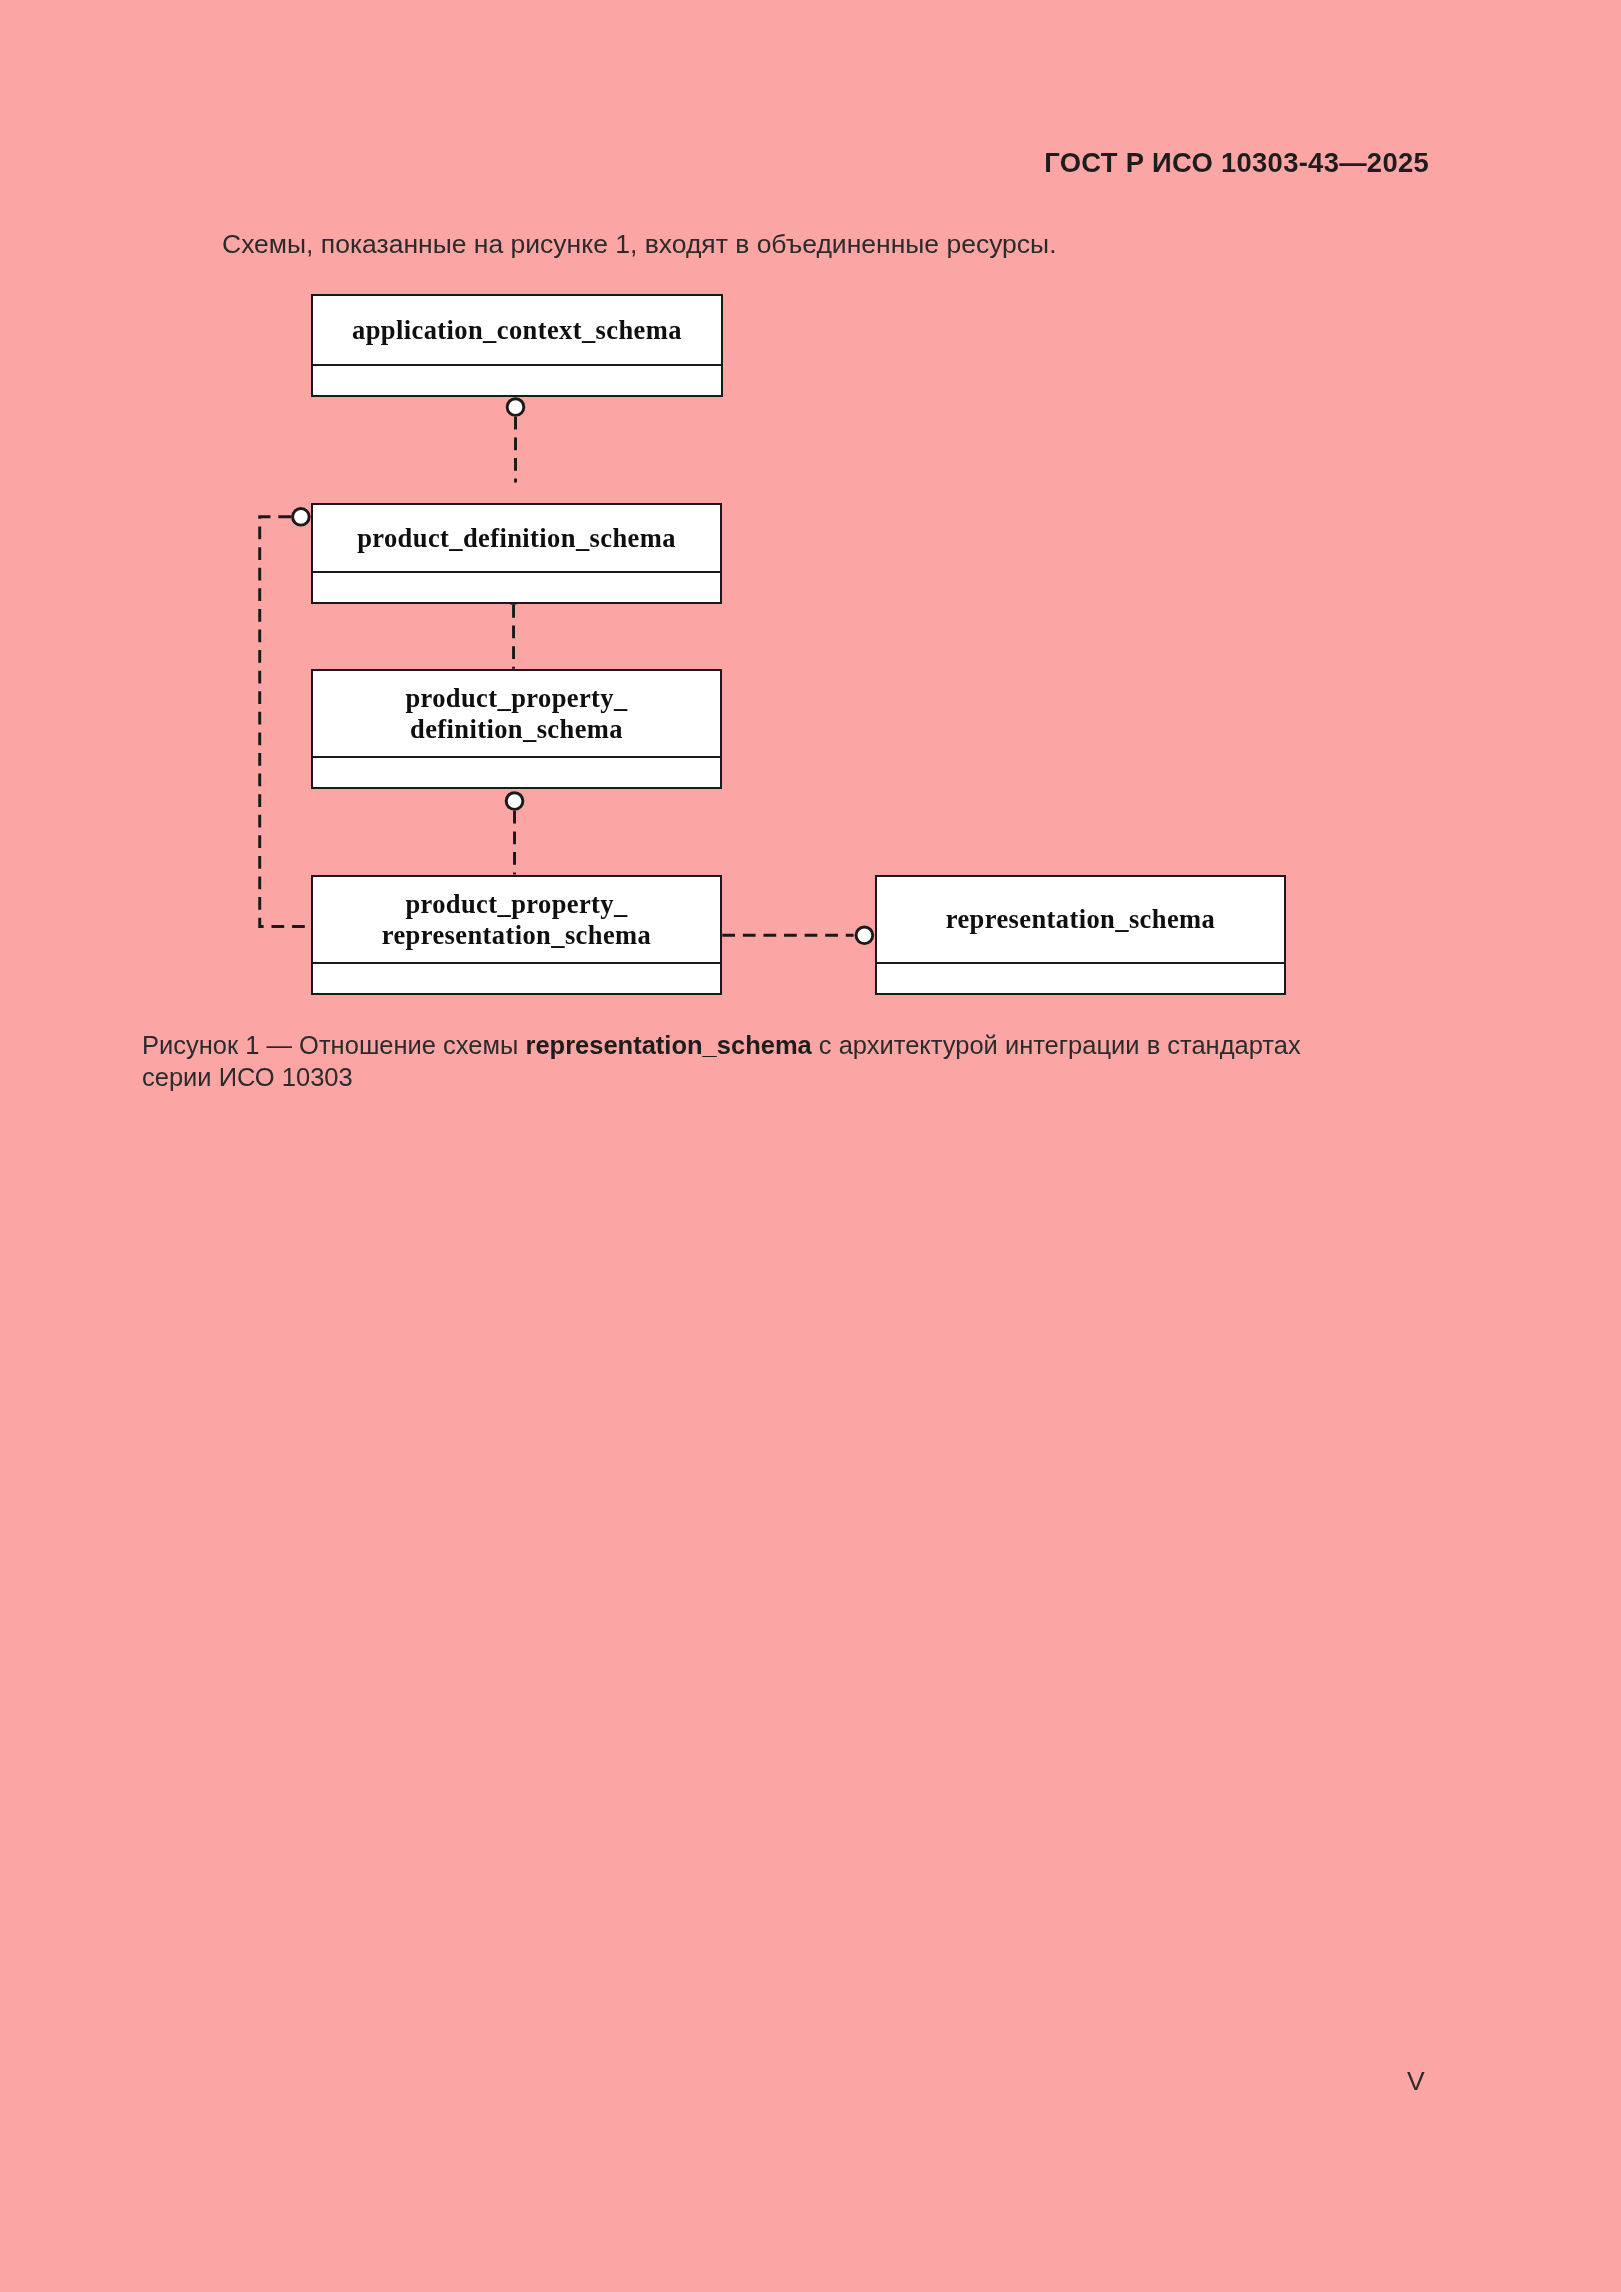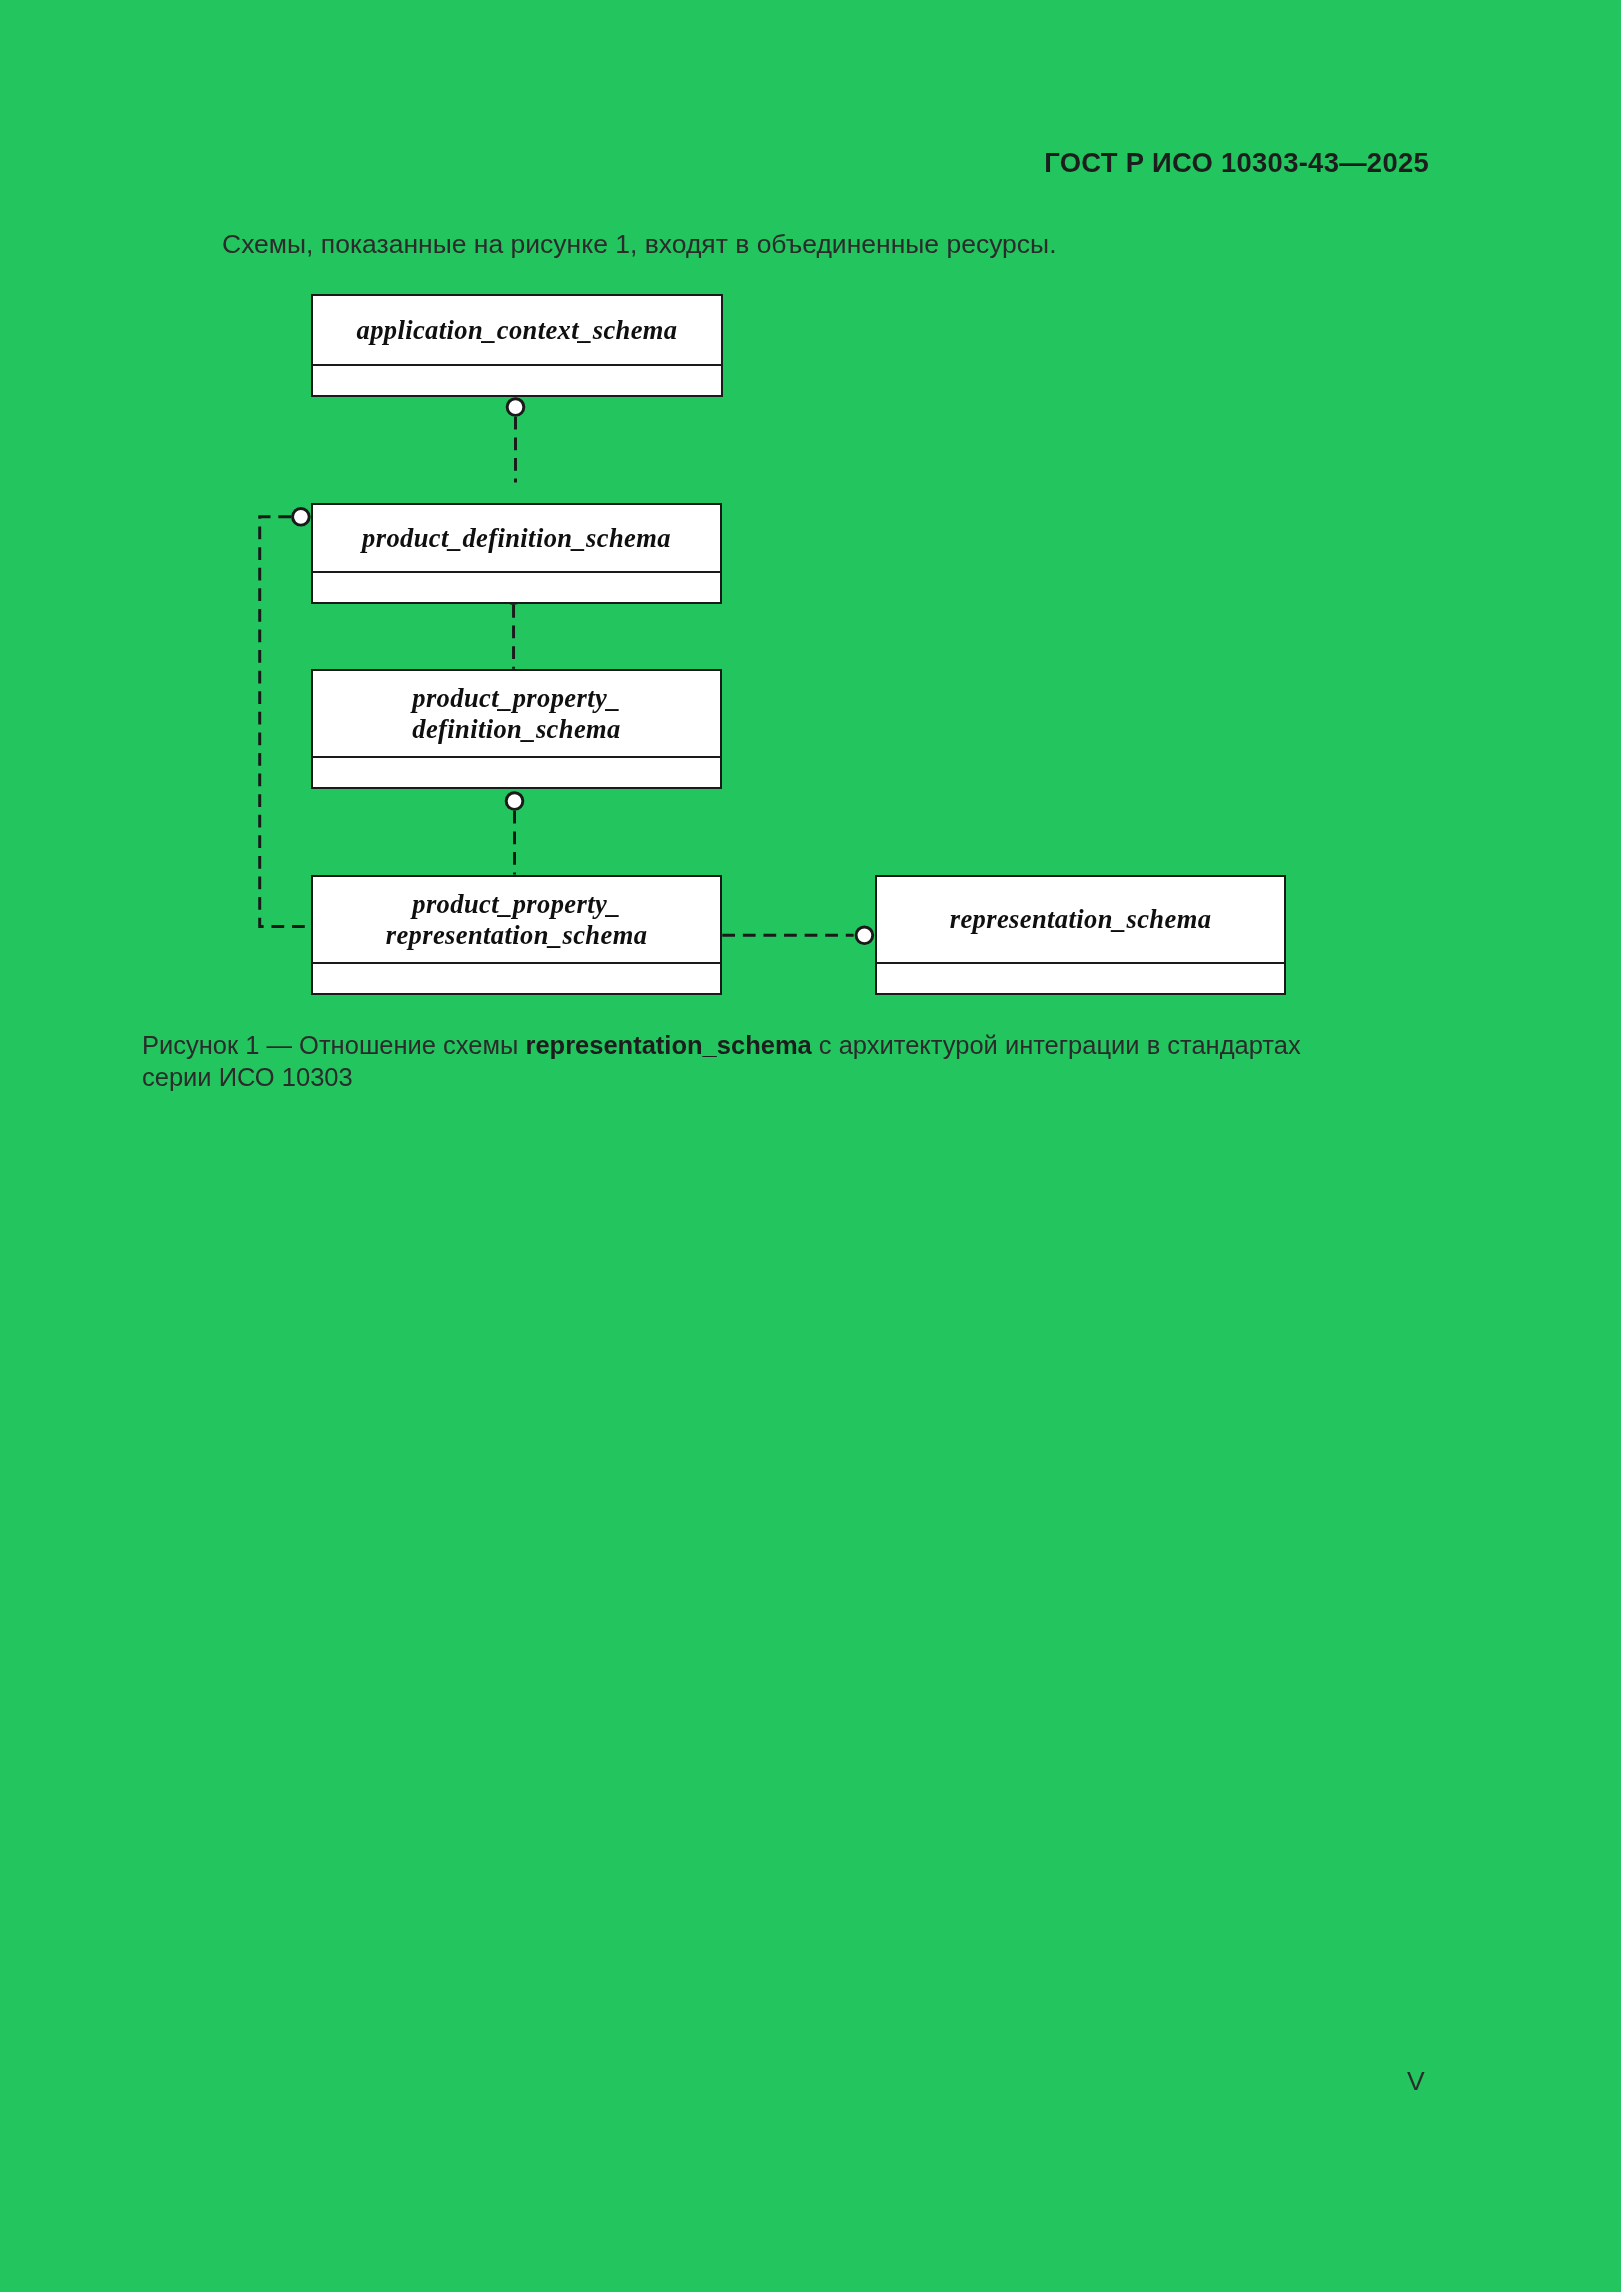--- a/index.html
+++ b/index.html
@@ -1,20 +1,20 @@
 <!DOCTYPE html>
 <html lang="ru"><head>
 <meta charset="utf-8">
 <style>
   html,body{margin:0;padding:0;background:#ffffff;}
   .page{
     position:relative;
     width:1621px;
     height:2293px;
-    background:#22c55e;
+    background:#fca5a5;
     font-family:"Liberation Sans",sans-serif;
     color:#262626;
     overflow:hidden;
   }
   .page-header{
     position:absolute;
     top:147px;
     right:192px;
     font-size:27.4px;
     font-weight:bold;
@@ -29,21 +29,20 @@
     font-size:26.5px;
     color:#2b2b2b;
     white-space:nowrap;
     margin-left:36px;
   }
   .figure{
     position:absolute;
     left:0; top:0;
     width:1521px;
     height:1108px;
-    font-style:italic;
   }
   .connector-svg{
     position:absolute;
     left:0; top:0;
     width:1621px;
     height:2293px;
     pointer-events:none;
   }
   .schema-box{
     position:absolute;

